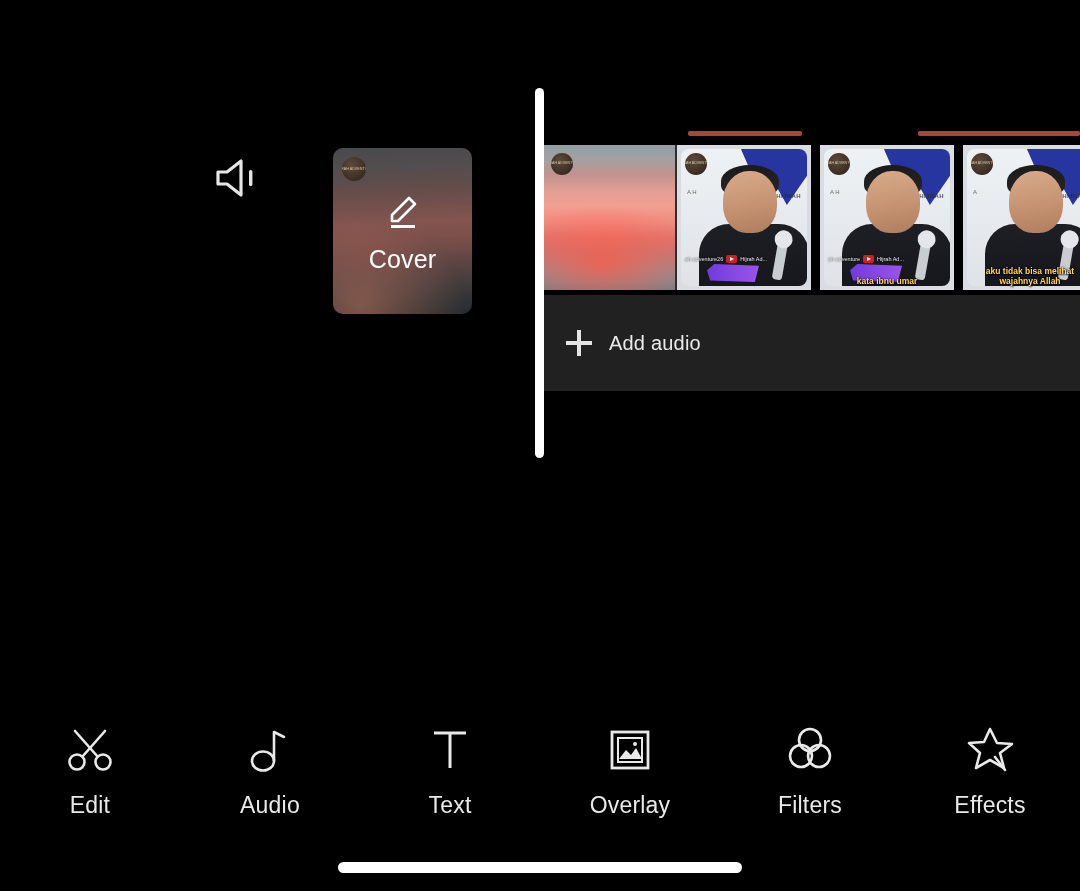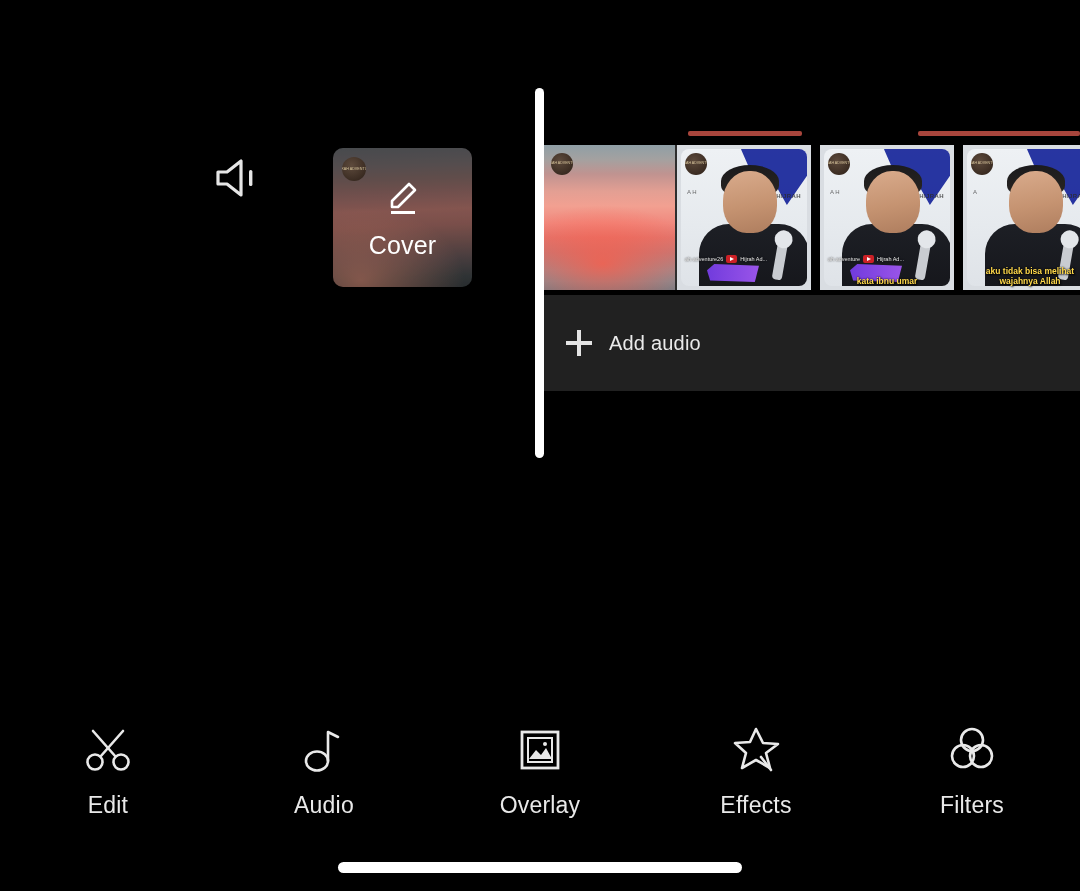--- a/index.html
+++ b/index.html
@@ -22,21 +22,21 @@
 
   #mute-clip-audio { left:163px; top:12px; width:148px; }
   .mute-icon { width:58px; height:52px; display:flex; align-items:center; justify-content:center; }
   .mute-label {
     margin-top:14px; color:#e8e8e8; font-size:21px; line-height:1.35;
     text-align:center; letter-spacing:.1px;
   }
 
   
   #cover-tile {
-    position:absolute; left:333px; top:8px; width:139px; height:139px;
+    position:absolute; left:333px; top:8px; width:139px; height:166px;
     border-radius:10px; overflow:hidden; cursor:pointer;
     background:
       radial-gradient(120% 85% at 20% 95%, rgba(255,150,120,.55) 0%, rgba(0,0,0,0) 62%),
       linear-gradient(178deg,
         #5c5f63 0%, #6a6365 12%, #7d6360 24%, #946763 35%,
         #a96d66 45%, #9c655f 56%, #7c5a57 68%, #5b4e50 80%, #3d4244 92%, #33393c 100%);
   }
   #cover-tile::after {
     content:""; position:absolute; inset:0;
     background:rgba(0,0,0,.22);
@@ -332,52 +332,61 @@
     <div class="tool">
       <span class="ic">
         <svg width="52" height="52" viewBox="0 0 52 52">
           <ellipse cx="19" cy="37" rx="11" ry="9.5" fill="none" stroke="#e9e9e9" stroke-width="2.6"></ellipse>
           <path d="M30 37 V8 L40 13" fill="none" stroke="#e9e9e9" stroke-width="2.6" stroke-linecap="round" stroke-linejoin="round"></path>
         </svg>
       </span>
       <span class="lbl">Audio</span>
     </div>
 
+    <div class="tool">
+      <span class="ic">
+        <svg width="52" height="52" viewBox="0 0 52 52">
+          <line x1="10" y1="9" x2="42" y2="9" stroke="#e9e9e9" stroke-width="3"></line>
+          <line x1="26" y1="9" x2="26" y2="44" stroke="#e9e9e9" stroke-width="3"></line>
+        </svg>
+      </span>
+      <span class="lbl">Text</span>
+    </div>
 
 
     <div class="tool">
       <span class="ic">
         <svg width="52" height="52" viewBox="0 0 52 52">
           <rect x="8" y="8" width="36" height="36" fill="none" stroke="#e9e9e9" stroke-width="2.8"></rect>
           <rect x="14" y="14" width="24" height="24" fill="none" stroke="#e9e9e9" stroke-width="2"></rect>
           <path d="M15 35 l7 -9 5 5 5 -7 6 11 z" fill="#e9e9e9"></path>
           <circle cx="31" cy="20" r="2" fill="#e9e9e9"></circle>
         </svg>
       </span>
       <span class="lbl">Overlay</span>
     </div>
 
     <div class="tool">
       <span class="ic">
         <svg width="52" height="52" viewBox="0 0 52 52">
-          <path d="M26 5 L33 19 L48 20 L36 29 L40 44 L26 36 L12 44 L16 29 L5 19 L20 18 z" fill="none" stroke="#e9e9e9" stroke-width="2.6" stroke-linejoin="round"></path>
-          <line x1="31" y1="33" x2="41" y2="46" stroke="#e9e9e9" stroke-width="2.6" stroke-linecap="round"></line>
-        </svg>
-      </span>
-      <span class="lbl">Effects</span>
-    </div>
-
-    <div class="tool">
-      <span class="ic">
-        <svg width="52" height="52" viewBox="0 0 52 52">
           <circle cx="26" cy="16" r="11" fill="none" stroke="#e9e9e9" stroke-width="2.6"></circle>
           <circle cx="17" cy="32" r="11" fill="none" stroke="#e9e9e9" stroke-width="2.6"></circle>
           <circle cx="35" cy="32" r="11" fill="none" stroke="#e9e9e9" stroke-width="2.6"></circle>
         </svg>
       </span>
       <span class="lbl">Filters</span>
     </div>
 
+    <div class="tool">
+      <span class="ic">
+        <svg width="52" height="52" viewBox="0 0 52 52">
+          <path d="M26 5 L33 19 L48 20 L36 29 L40 44 L26 36 L12 44 L16 29 L5 19 L20 18 z" fill="none" stroke="#e9e9e9" stroke-width="2.6" stroke-linejoin="round"></path>
+          <line x1="31" y1="33" x2="41" y2="46" stroke="#e9e9e9" stroke-width="2.6" stroke-linecap="round"></line>
+        </svg>
+      </span>
+      <span class="lbl">Effects</span>
+    </div>
+
   </div>
 
   <div id="gesture-bar"></div>
 
 </div>
 
 </body></html>

